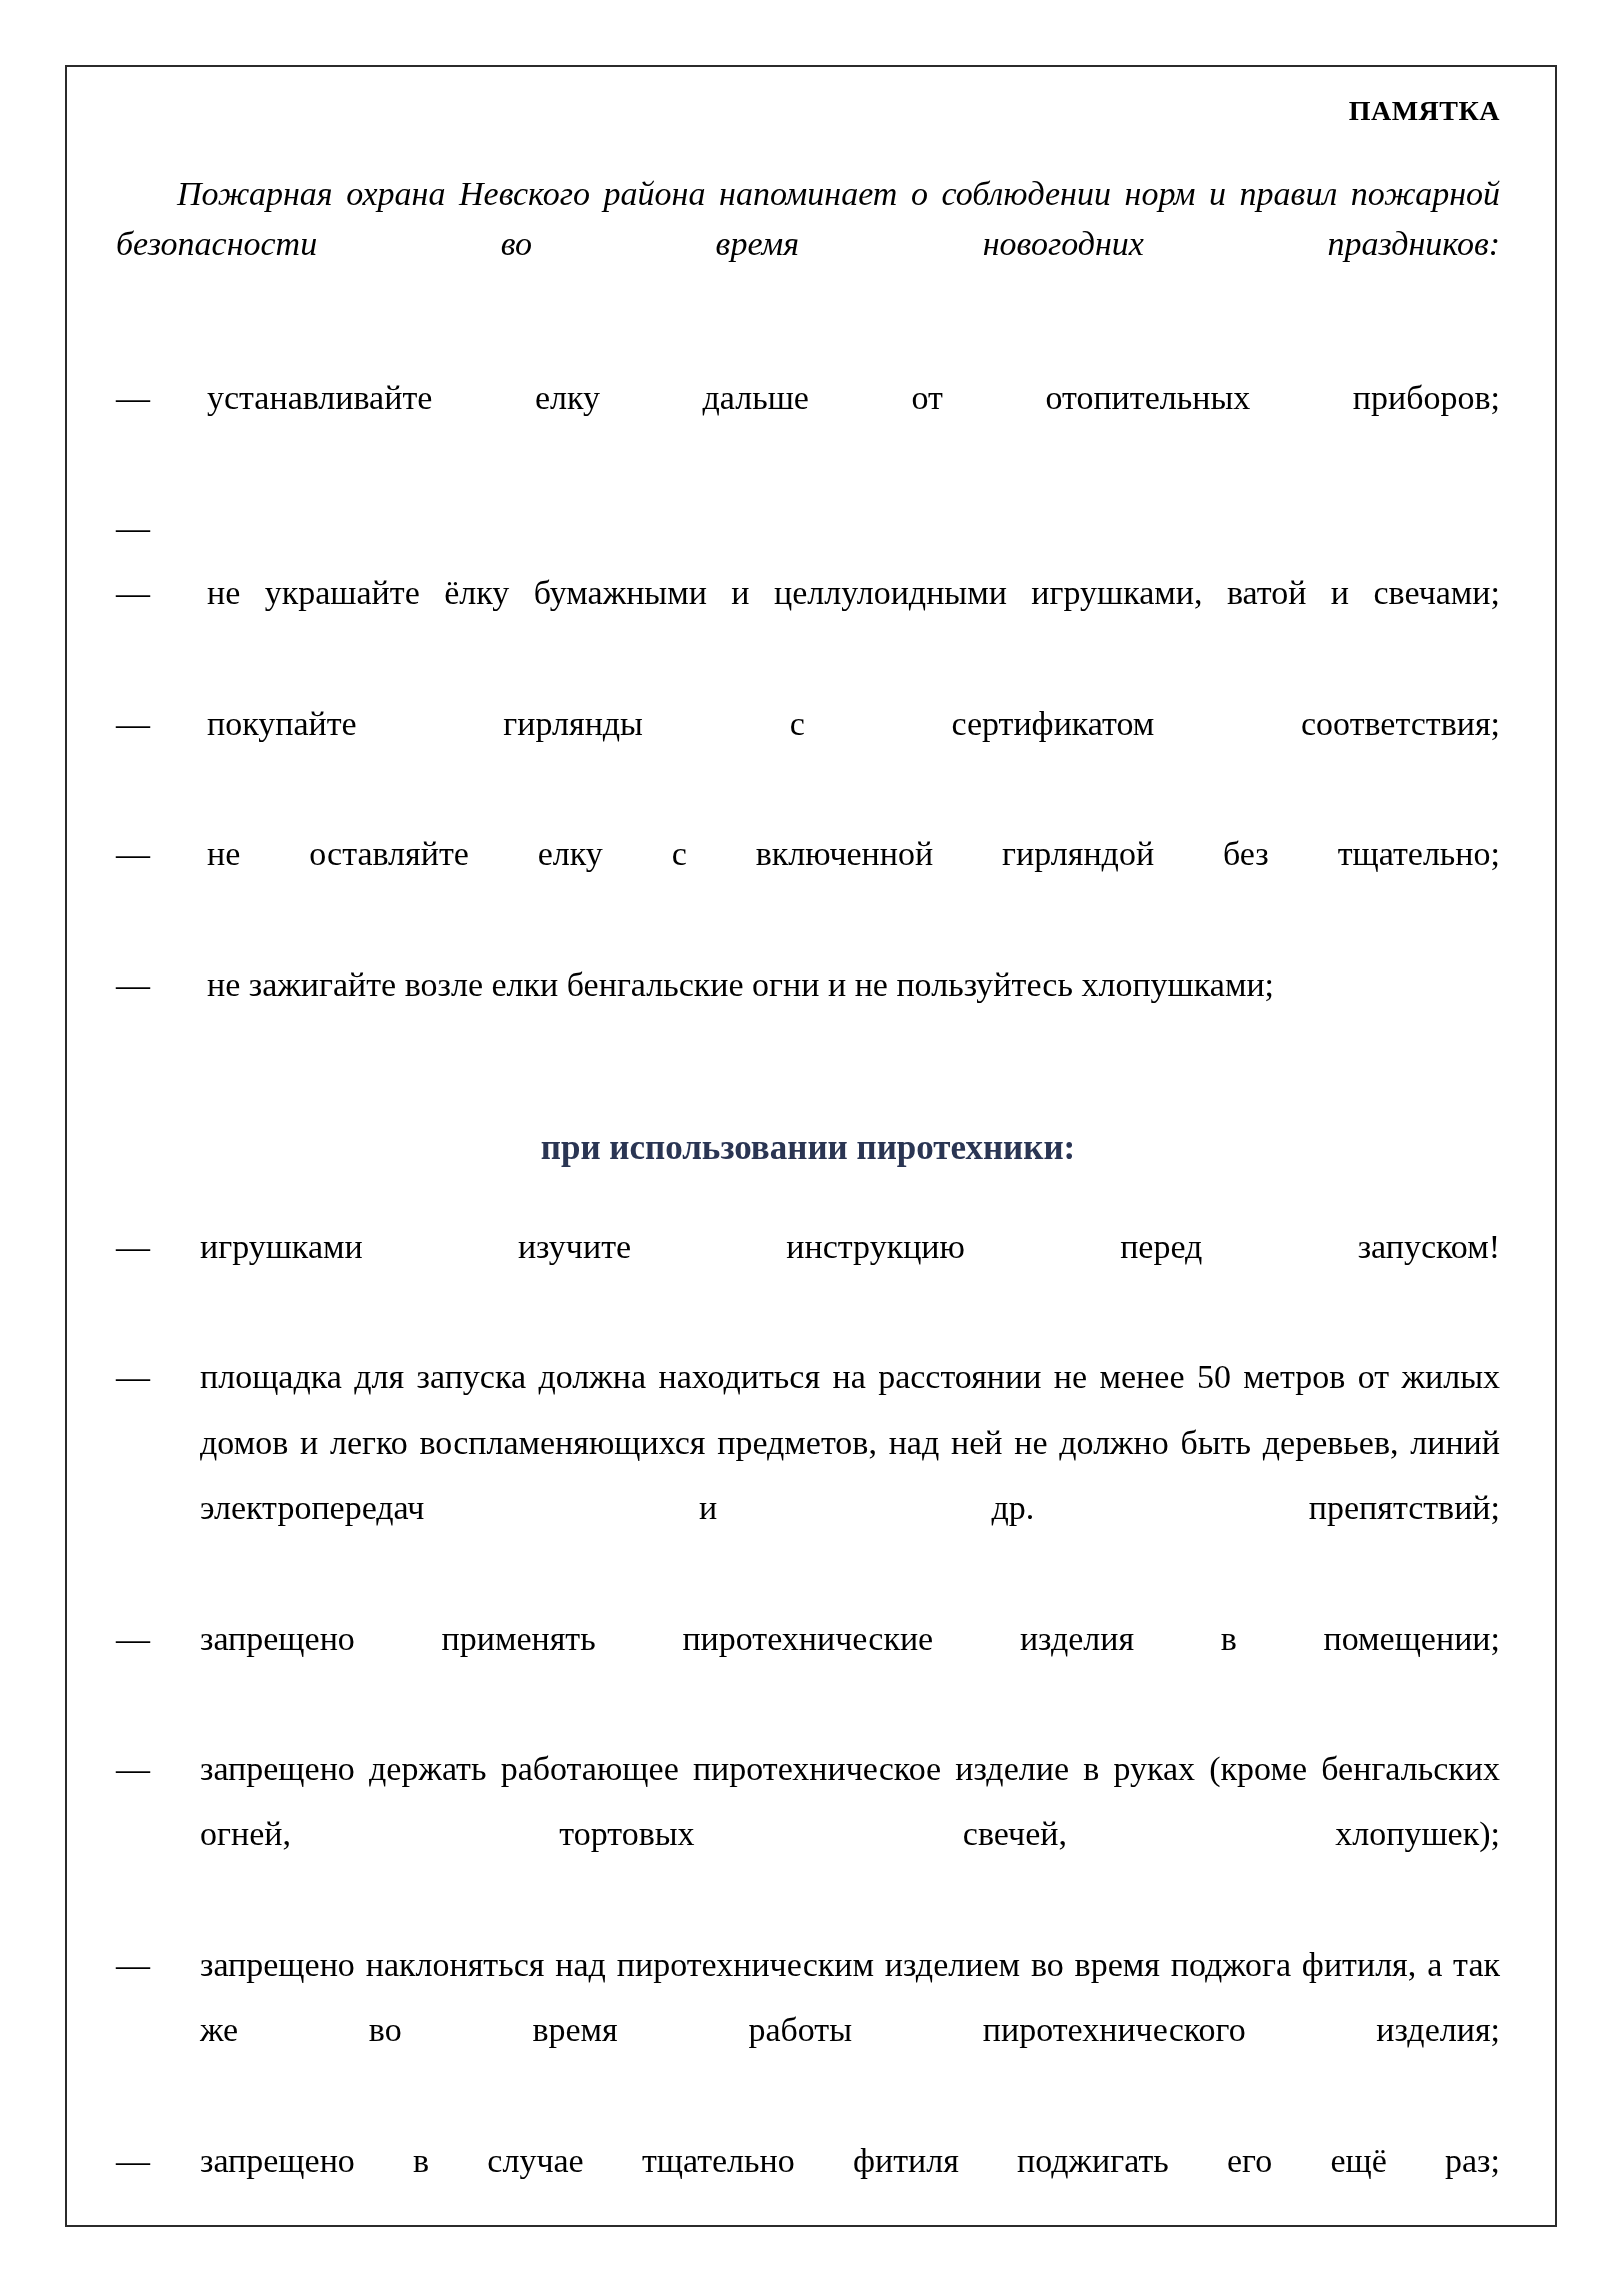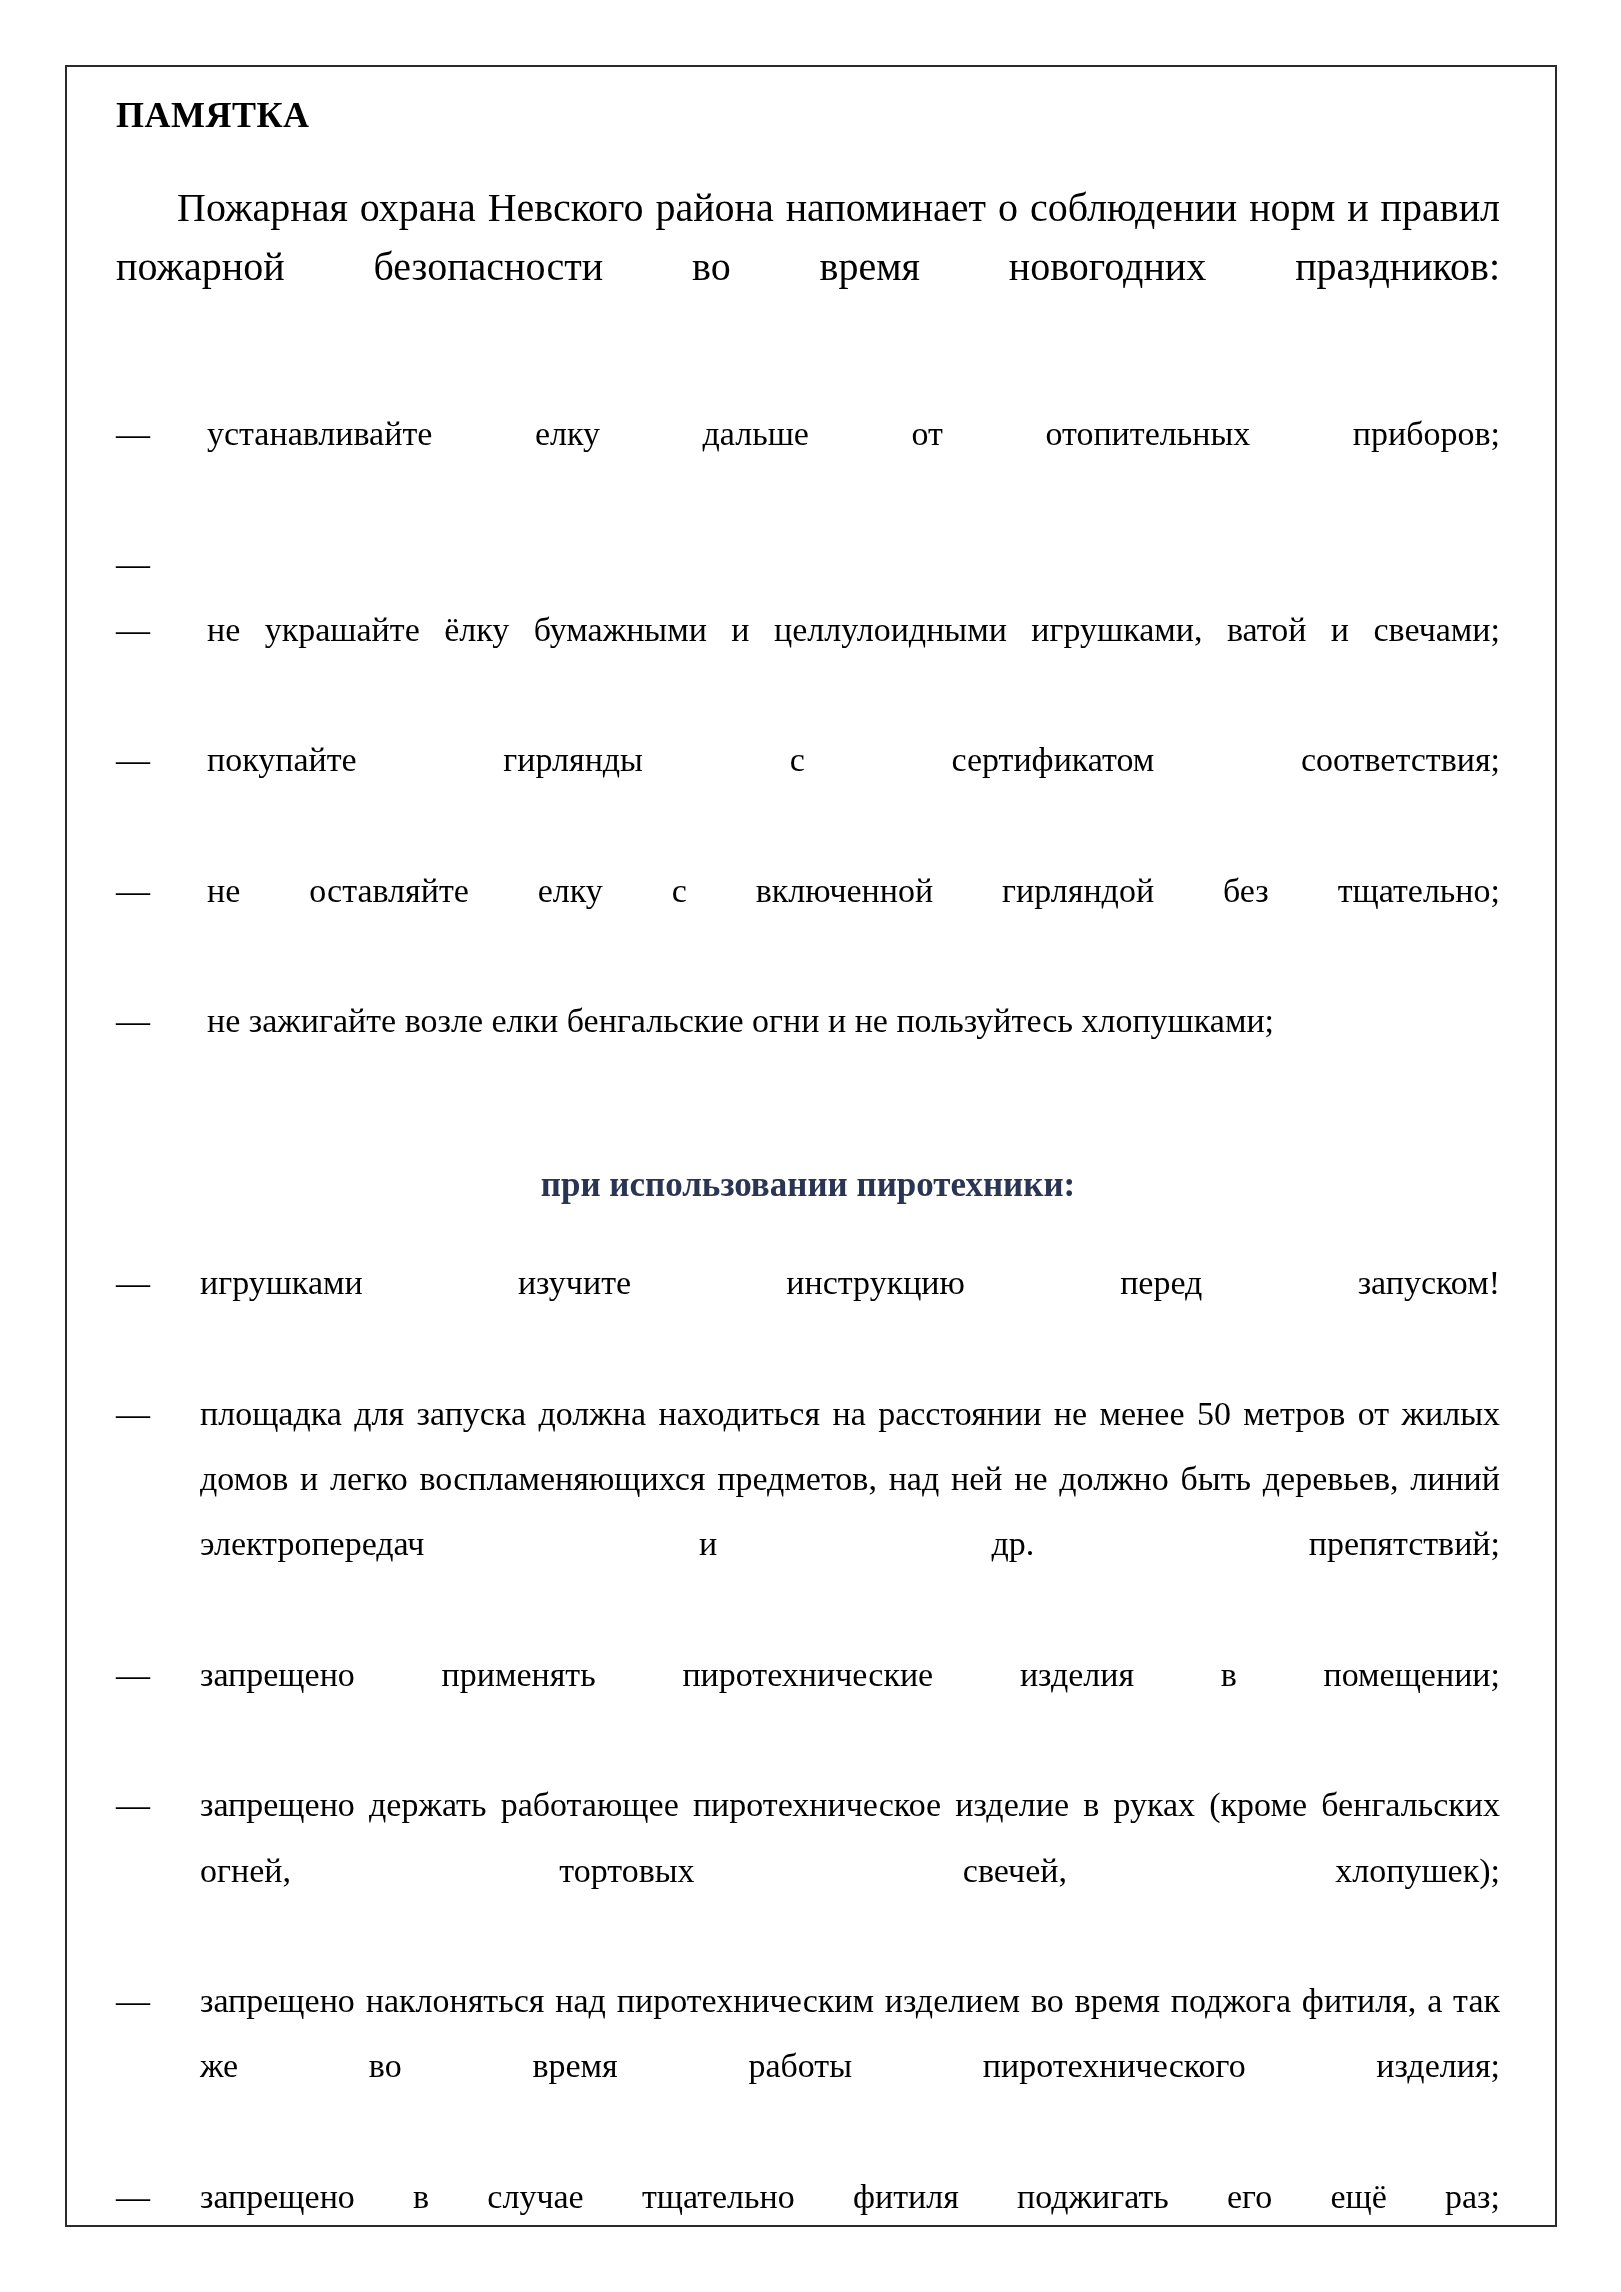--- a/index.html
+++ b/index.html
@@ -37,35 +37,36 @@
   
   .content {
     position: absolute;
     left: 116px;
     top: 94px;
     width: 1384px;
     box-sizing: border-box;
   }
 
   .doc-title {
-    text-align: left;
-    font-size: 36px;
+    text-align: right;
+    font-size: 28px;
     font-weight: bold;
     letter-spacing: 0.5px;
     margin: 0 0 41px 0;
     line-height: 1.2;
   }
 
   .intro {
-    font-size: 40px;
+    font-size: 34px;
     line-height: 1.48;
     text-align: justify;
     text-indent: 61px;
     margin: 0 0 45px 0;
     hyphens: none;
+    font-style: italic;
   }
 
   
   .bullet-list {
     list-style: none;
     margin: 0;
     padding: 0;
   }
 
   .bullet-item {

